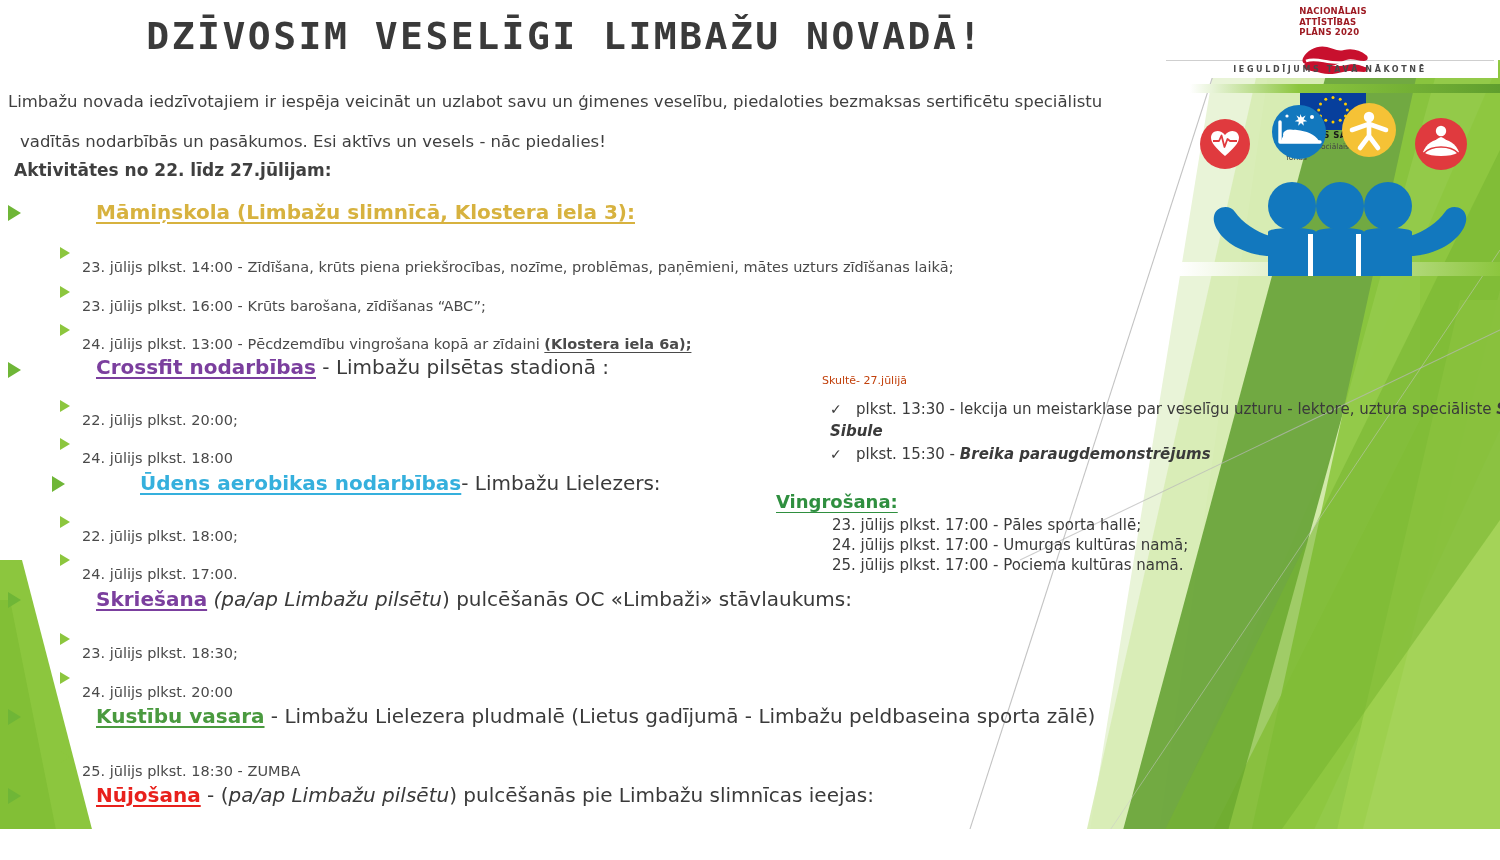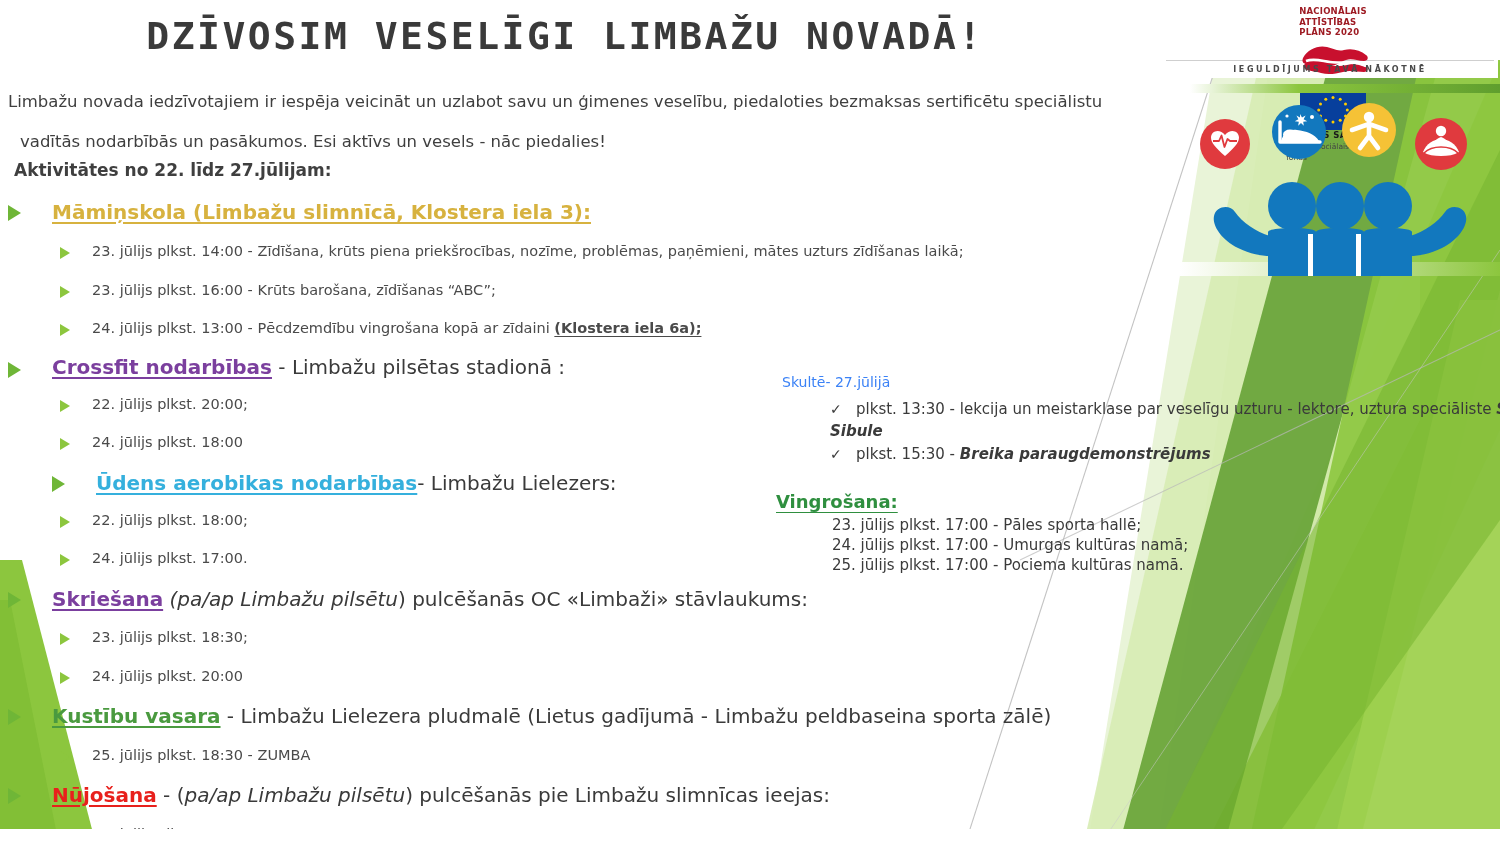--- a/index.html
+++ b/index.html
@@ -32,54 +32,54 @@
     font-size:16.5px;color:#3f3f3f;line-height:40px;
     font-family:"DejaVu Sans","Liberation Sans",sans-serif;
   }
   .intro .l2{display:block;margin-left:12px;}
   .datesline{
     position:absolute;left:14px;top:160px;
     font-size:17px;font-weight:bold;color:#3f3f3f;
   }
 
   
-  .lvl1{position:absolute;left:8px;display:flex;align-items:flex-start;}
+  .lvl1{position:absolute;left:8px;display:flex;align-items:flex-start;gap:44px;}
   .tri{
     width:0;height:0;
     border-top:8px solid transparent;
     border-bottom:8px solid transparent;
     border-left:13px solid #6fb637;
     margin-top:5px;flex:0 0 auto;
   }
   .tri.small{
     border-top:6px solid transparent;
     border-bottom:6px solid transparent;
     border-left:10px solid #8cc63e;
     margin-top:4px;
   }
   .lvl1 .txt{margin-left:31px;font-size:20px;color:#3a3a3a;white-space:nowrap;}
-  .lvl2{position:absolute;left:60px;display:flex;align-items:flex-start;}
+  .lvl2{position:absolute;left:60px;display:flex;align-items:flex-start;flex-direction:column;}
   .lvl2 .txt{margin-left:22px;font-size:14.5px;color:#4a4a4a;white-space:nowrap;}
 
   .u{text-decoration:underline;text-underline-offset:3px;font-weight:bold;}
   .c-gold{color:#d7b23f;}
   .c-purple{color:#7b3f9e;}
   .c-cyan{color:#35b0dd;}
   .c-green{color:#4a9a3f;}
   .c-red{color:#e8201c;}
   .ital{font-style:italic;}
   .b{font-weight:bold;}
 
   
   .rightcol{position:absolute;left:776px;}
   .rc-head{
     font-size:19px;font-weight:bold;color:#b01818;
     text-decoration:underline;text-underline-offset:4px;white-space:nowrap;
   }
-  .rc-sub{font-size:14px;color:#3b82f6;white-space:nowrap;}
+  .rc-sub{font-size:11px;color:#c2410c;white-space:nowrap;margin-left:40px;}
   .rc-line{font-size:15px;color:#3a3a3a;white-space:nowrap;}
   .chk{display:inline-block;width:26px;color:#3a3a3a;font-size:14px;}
   .rc-wrap{font-size:15px;color:#3a3a3a;line-height:22px;width:760px;}
   .rc-head-g{
     font-size:18px;font-weight:bold;color:#2f8f3f;
     text-decoration:underline;text-underline-offset:4px;white-space:nowrap;
   }
 
   
   .logoband{

